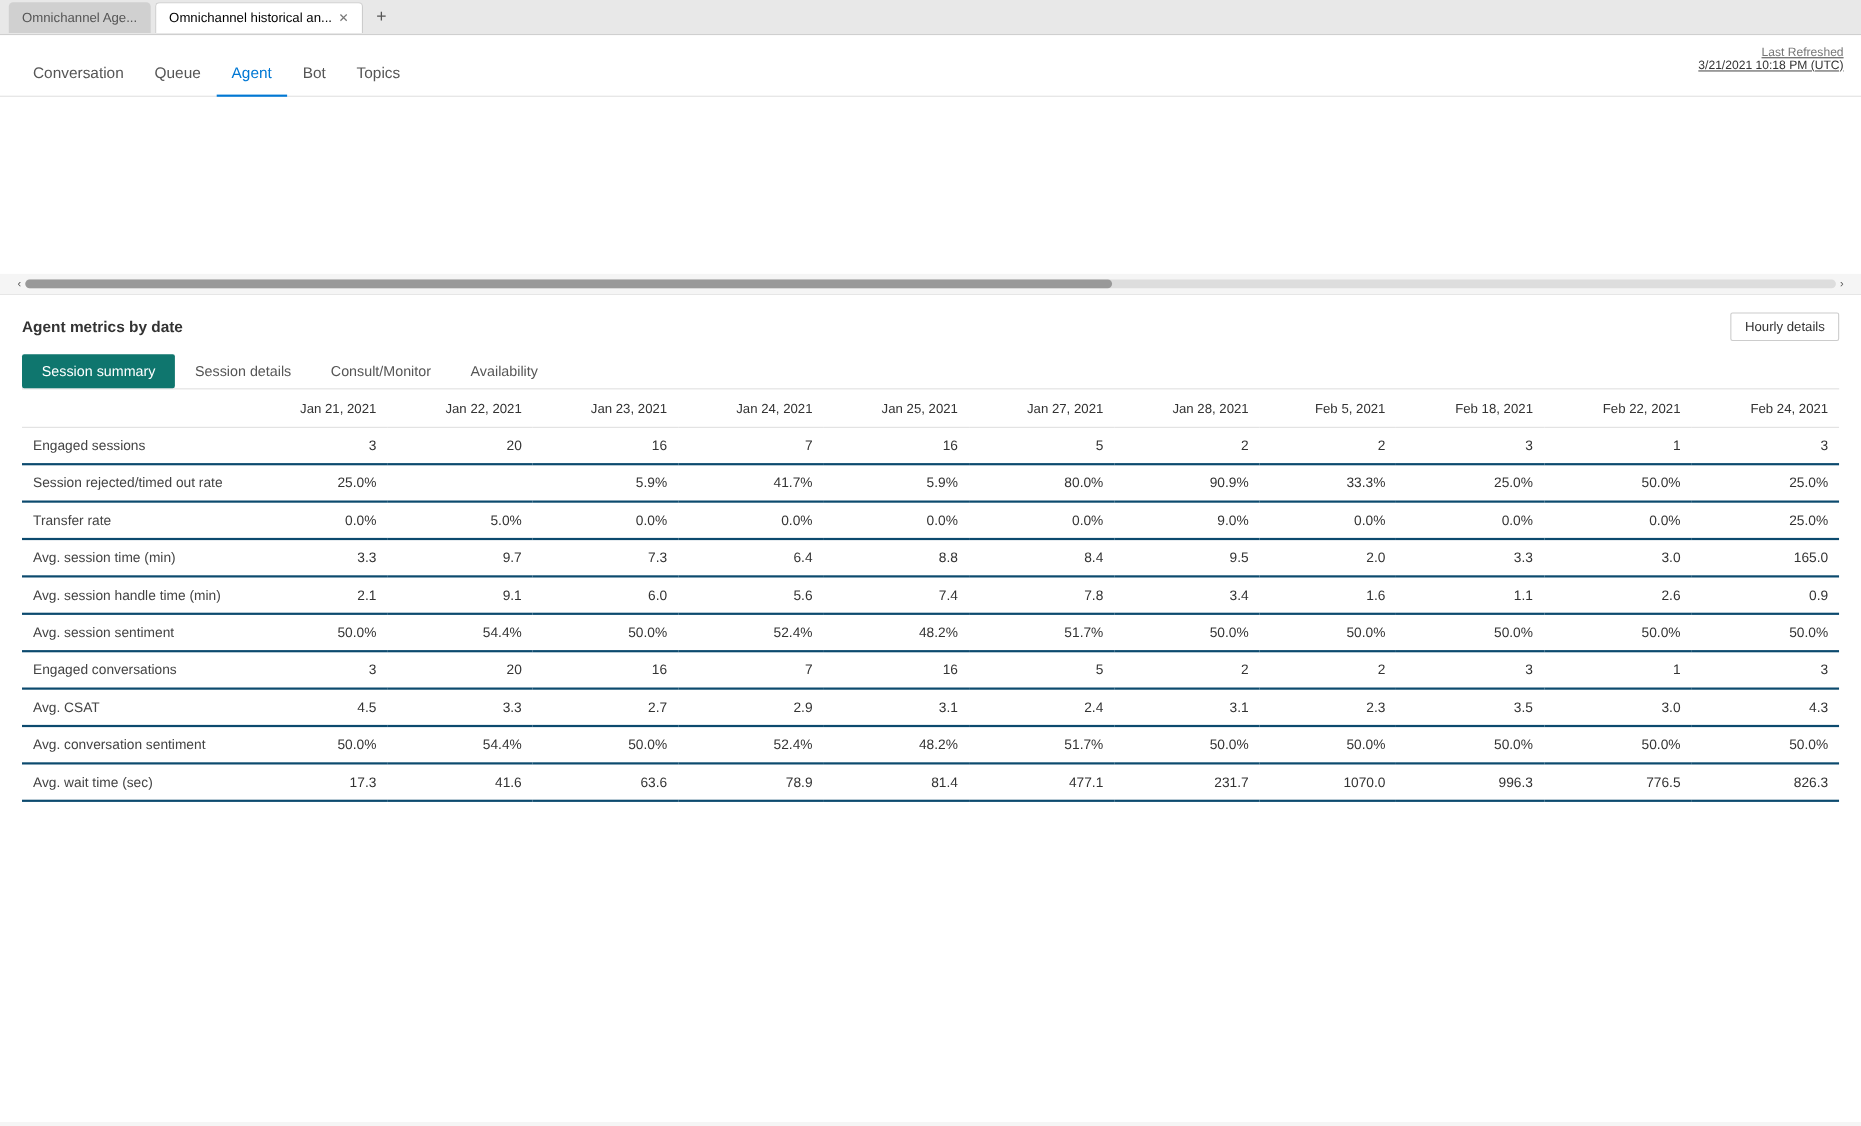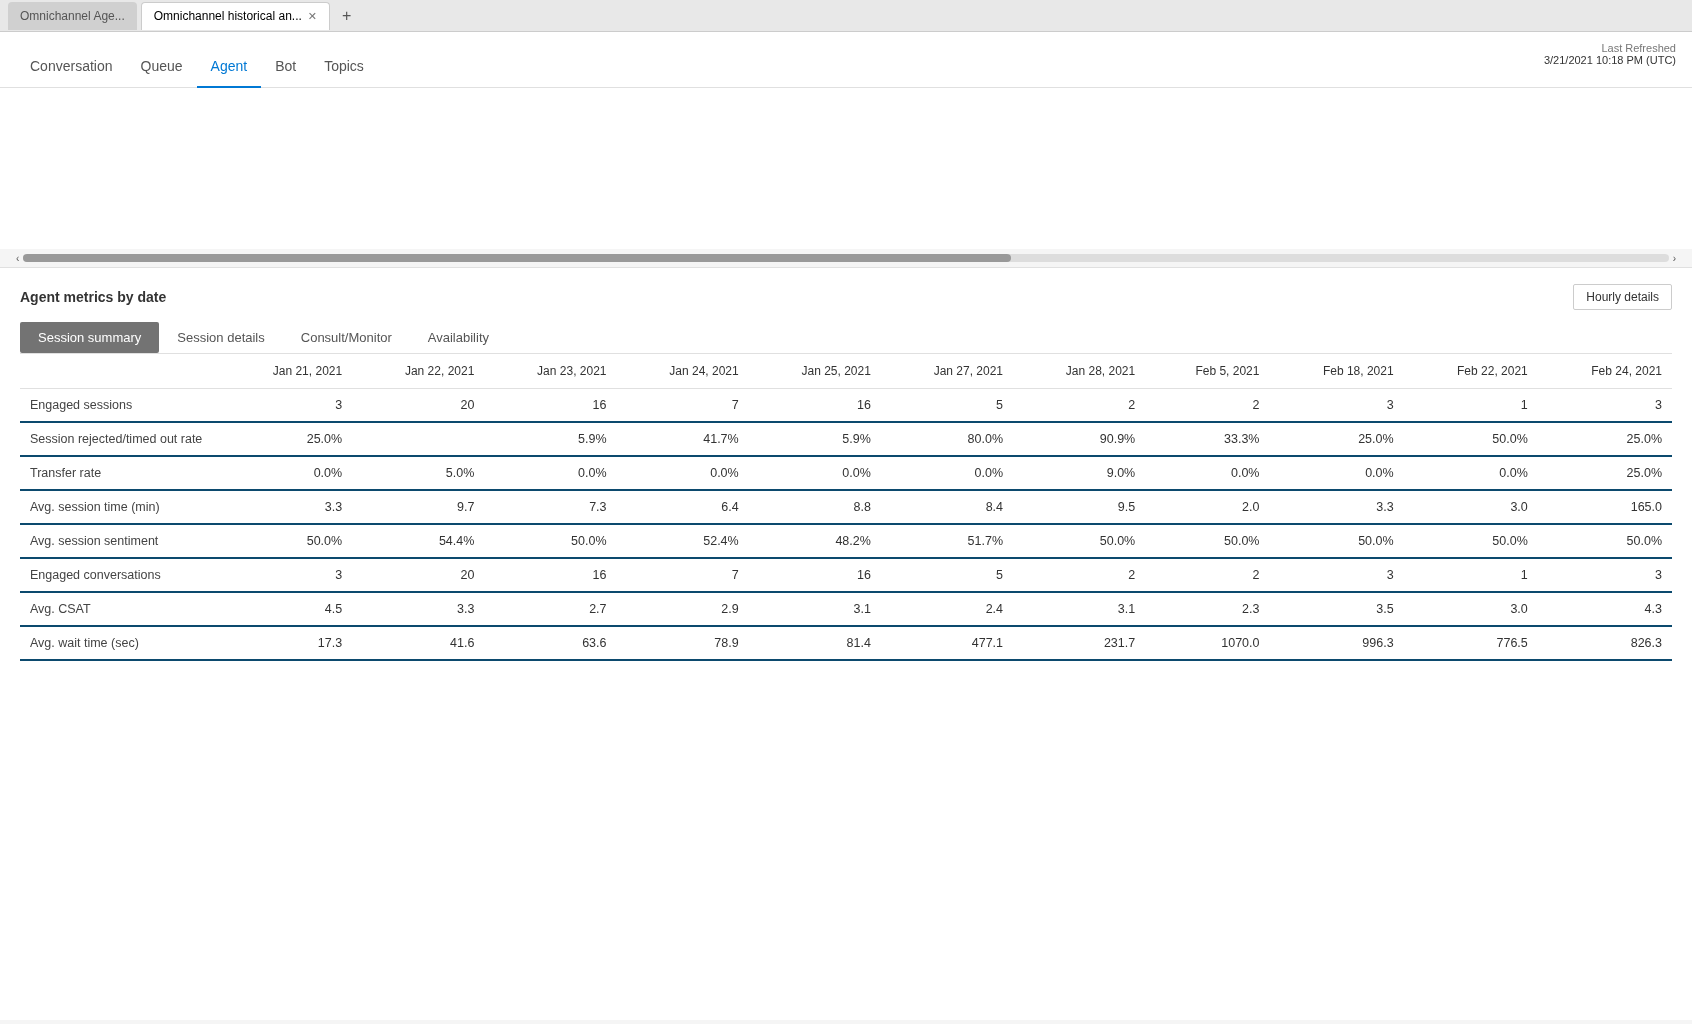--- a/index.html
+++ b/index.html
@@ -78,20 +78,21 @@
       border-bottom: 2px solid #0078d4;
       font-weight: 500;
     }
     .last-refreshed {
       position: absolute;
       right: 16px;
       top: 10px;
       text-align: right;
       font-size: 11px;
       color: #555;
+      text-decoration: underline;
     }
     .last-refreshed .label { color: #777; }
     .last-refreshed .value { color: #333; }
 
     
     .scroll-area {
       flex: 1;
       overflow-y: auto;
       overflow-x: hidden;
     }
@@ -172,21 +173,21 @@
     }
     .sub-tab {
       padding: 8px 18px;
       font-size: 13px;
       cursor: pointer;
       color: #555;
       border: none;
       background: none;
     }
     .sub-tab.active {
-      background: #737373;
+      background: #0f766e;
       color: white;
       border-radius: 2px;
     }
 
     
     .table-container {
       overflow-x: auto;
       overflow-y: auto;
       max-height: 500px;
       position: relative;
@@ -351,20 +352,34 @@
                 <td>6.4</td>
                 <td>8.8</td>
                 <td>8.4</td>
                 <td>9.5</td>
                 <td>2.0</td>
                 <td>3.3</td>
                 <td>3.0</td>
                 <td>165.0</td>
               </tr>
               <tr>
+                <td class="row-label">Avg. session handle time (min)</td>
+                <td>2.1</td>
+                <td>9.1</td>
+                <td>6.0</td>
+                <td>5.6</td>
+                <td>7.4</td>
+                <td>7.8</td>
+                <td>3.4</td>
+                <td>1.6</td>
+                <td>1.1</td>
+                <td>2.6</td>
+                <td>0.9</td>
+              </tr>
+              <tr>
                 <td class="row-label">Avg. session sentiment</td>
                 <td>50.0%</td>
                 <td>54.4%</td>
                 <td>50.0%</td>
                 <td>52.4%</td>
                 <td>48.2%</td>
                 <td>51.7%</td>
                 <td>50.0%</td>
                 <td>50.0%</td>
                 <td>50.0%</td>
@@ -393,20 +408,34 @@
                 <td>2.9</td>
                 <td>3.1</td>
                 <td>2.4</td>
                 <td>3.1</td>
                 <td>2.3</td>
                 <td>3.5</td>
                 <td>3.0</td>
                 <td>4.3</td>
               </tr>
               <tr>
+                <td class="row-label">Avg. conversation sentiment</td>
+                <td>50.0%</td>
+                <td>54.4%</td>
+                <td>50.0%</td>
+                <td>52.4%</td>
+                <td>48.2%</td>
+                <td>51.7%</td>
+                <td>50.0%</td>
+                <td>50.0%</td>
+                <td>50.0%</td>
+                <td>50.0%</td>
+                <td>50.0%</td>
+              </tr>
+              <tr>
                 <td class="row-label">Avg. wait time (sec)</td>
                 <td>17.3</td>
                 <td>41.6</td>
                 <td>63.6</td>
                 <td>78.9</td>
                 <td>81.4</td>
                 <td>477.1</td>
                 <td>231.7</td>
                 <td>1070.0</td>
                 <td>996.3</td>

